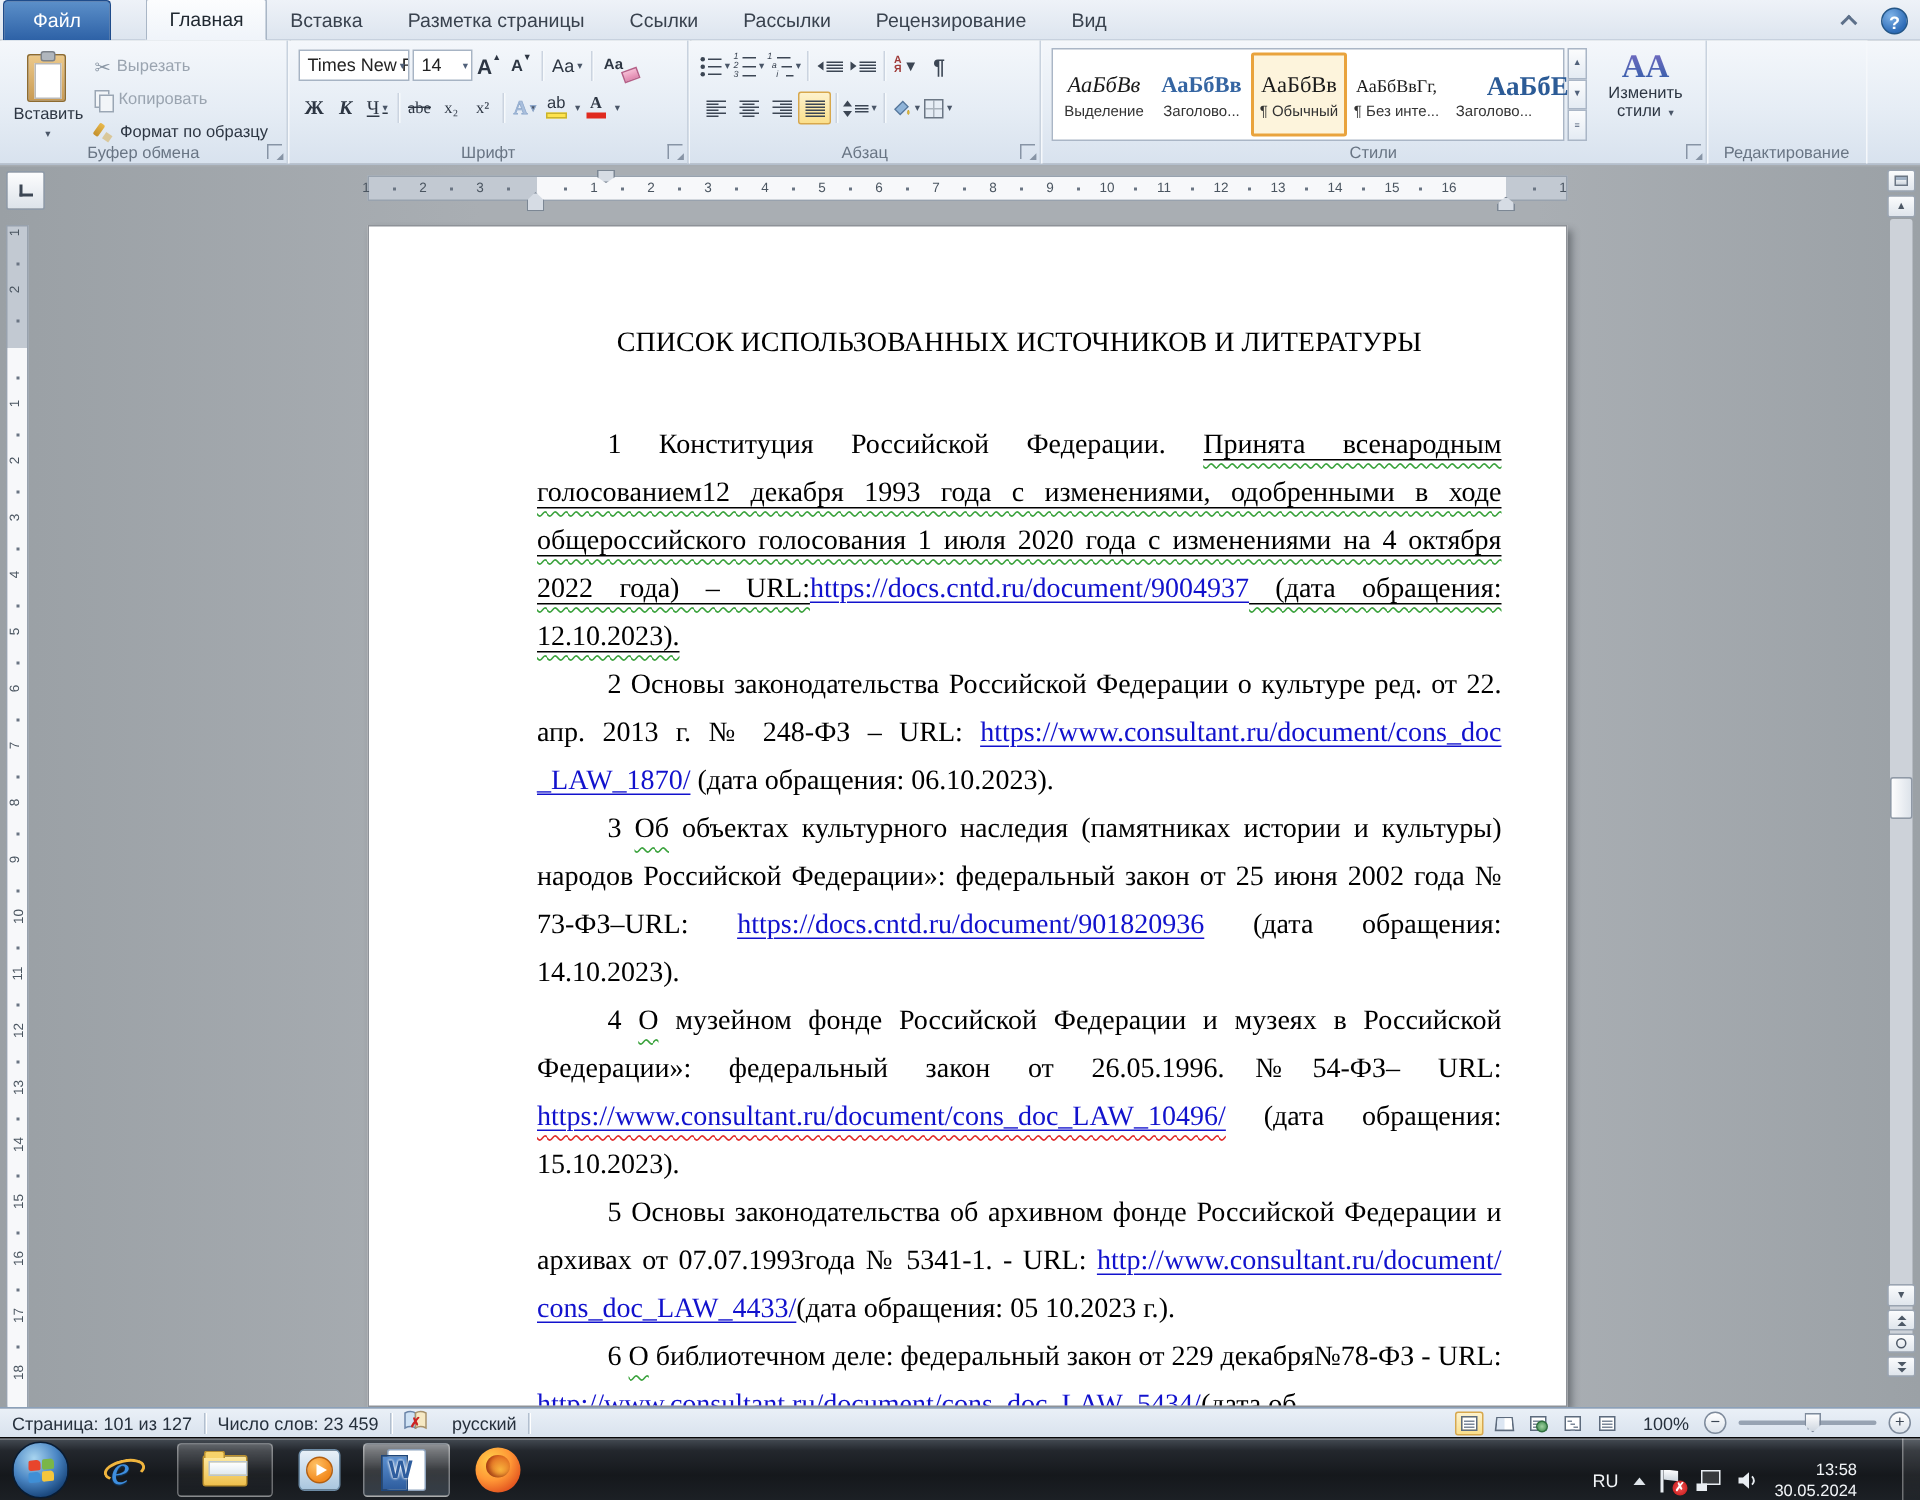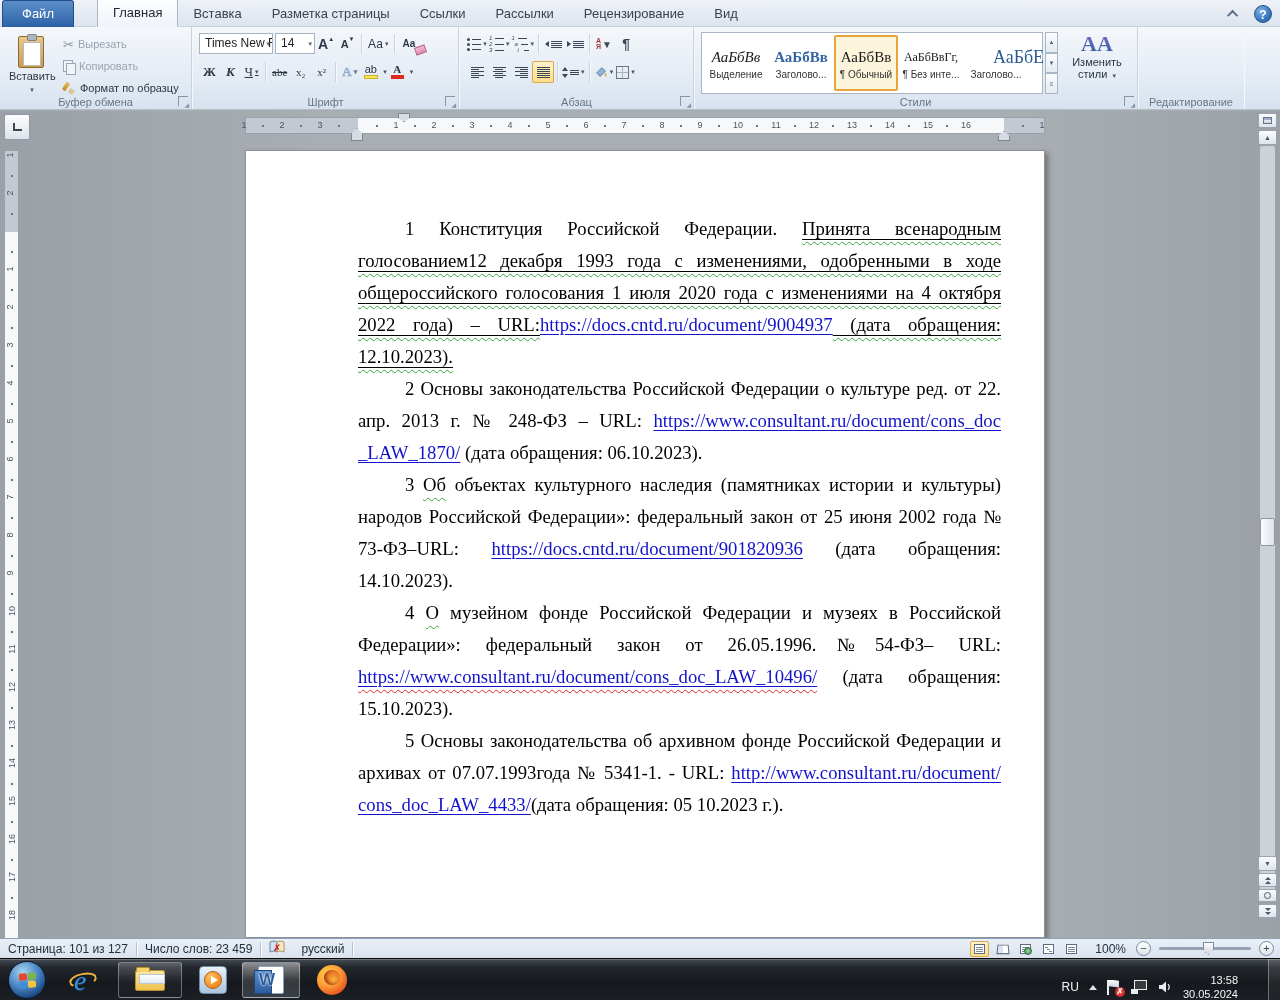--- a/index.html
+++ b/index.html
@@ -111,21 +111,21 @@
   .g-sty { left:694px; width:444px; }
   .sgallery { position:absolute; left:7px; top:5px; width:342px; height:62px; background:#fff;
               border:1px solid #aab6c6; display:flex; align-items:stretch; padding:2px; gap:1px; }
   .sitem { width:64px; display:flex; flex-direction:column; align-items:center; justify-content:center;
            border:1px solid transparent; border-radius:2px; }
   .sitem.sel { border:2px solid #e9a33d; background:#fdf4dc; }
   .sg-prev { font-family:"Liberation Serif",serif; font-size:15px; color:#1a1a1a; line-height:20px; white-space:nowrap; }
   .sitem:nth-child(1) .sg-prev { font-style:italic; }
   .sitem:nth-child(2) .sg-prev { font-weight:bold; color:#3565a2; }
   .sitem:nth-child(4) .sg-prev { font-size:12px; }
-  .sitem:nth-child(5) .sg-prev { font-weight:normal; color:#2c5b9б; color:#2c5b96; font-size:18px;margin-left:45px; }
+  .sitem:nth-child(5) .sg-prev { font-weight:bold; color:#2c5b9б; color:#2c5b96; font-size:18px;margin-left:45px; }
   .sg-lab { font-size:10px; color:#333; margin-top:2px; white-space:nowrap; }
   .sscroll { position:absolute; left:351px; top:5px; width:13px; height:62px; display:flex; flex-direction:column; }
   .sscroll div { flex:1; border:1px solid #aab6c6; background:linear-gradient(#fbfcfd,#e4ebf3); font-size:6px;
                  color:#51617a; display:flex; align-items:center; justify-content:center; }
   .chstyles { position:absolute; left:372px; top:5px; width:62px; height:64px; text-align:center; font-size:11px; color:#2d3643; }
   .aa-ic { font-size:22px; font-weight:bold; color:#3565a2; font-family:"Liberation Serif",serif; line-height:24px;
            background:linear-gradient(#7b6cc4,#2f5ea8); -webkit-background-clip:text; background-clip:text; -webkit-text-fill-color:transparent; }
 
   
   .g-edit { left:1138px; width:106px; border-right:none; }
@@ -671,26 +671,28 @@
         <span class="vnum" style="top: 759px;">18</span>
         <span class="vdot" style="top: 746px;"></span>
         <span class="vnum" style="top: 37px;">2</span>
         <span class="vdot" style="top: 62px;"></span>
         <span class="vnum" style="top: -1px;">1</span>
         <span class="vdot" style="top: 24px;"></span>
       </div>
 
     <div class="page">
       <div class="docbody">
+        <p class="heading">СПИСОК ИСПОЛЬЗОВАННЫХ ИСТОЧНИКОВ И ЛИТЕРАТУРЫ</p>
         <div id="doc-paragraphs">
             <p class="para"><span>1 Конституция Российской Федерации. </span><span class="useg"><span class="gwavy">Принята всенародным голосованием12 декабря 1993 года с изменениями, одобренными в ходе общероссийского голосования 1 июля 2020 года с изменениями на 4 октября 2022 года) – URL:</span></span><span class="link">https://docs.cntd.ru/document/9004937</span><span class="useg"><span class="gwavy"> (дата обращения: 12.10.2023).</span></span></p>
             <p class="para"><span>2 Основы законодательства Российской Федерации о культуре ред. от 22. апр. 2013 г. № 248-ФЗ  – URL: </span><span class="link">https://www.consultant.ru/document/cons_doc _LAW_1870/</span><span> (дата обращения: 06.10.2023).</span></p>
             <p class="para"><span>3 </span><span class="gwavy">Об</span><span> объектах культурного наследия (памятниках истории и культуры) народов Российской Федерации»: федеральный закон от 25 июня 2002 года № 73-ФЗ–URL: </span><span class="link">https://docs.cntd.ru/document/901820936</span><span> (дата обращения: 14.10.2023).</span></p>
             <p class="para"><span>4 </span><span class="gwavy">О</span><span> музейном фонде Российской Федерации и музеях в Российской Федерации»: федеральный закон от 26.05.1996.№54-ФЗ– URL: </span><span class="link"><span class="rwavy">https://www.consultant.ru/document/cons_doc_LAW_10496/</span></span><span> (дата обращения: 15.10.2023).</span></p>
             <p class="para"><span>5 Основы законодательства об архивном фонде Российской Федерации и архивах от 07.07.1993года № 5341-1. - URL: </span><span class="link">http://www.consultant.ru/document/ cons_doc_LAW_4433/</span><span>(дата обращения: 05 10.2023 г.).</span></p>
+            <p class="para"><span>6 </span><span class="gwavy">О</span><span> библиотечном деле: федеральный закон от 229 декабря№78-ФЗ - URL: </span><span class="link">http://www.consultant.ru/document/cons_doc_LAW_5434/</span><span>(дата об</span></p>
           </div>
       </div>
     </div>
 
     <div class="vscroll">
       <div class="vs-btn vs-ruler-toggle">
           <span class="rt-ic"></span>
         </div>
       <div class="vs-btn vs-up">▲</div>
       <div class="vs-track">

